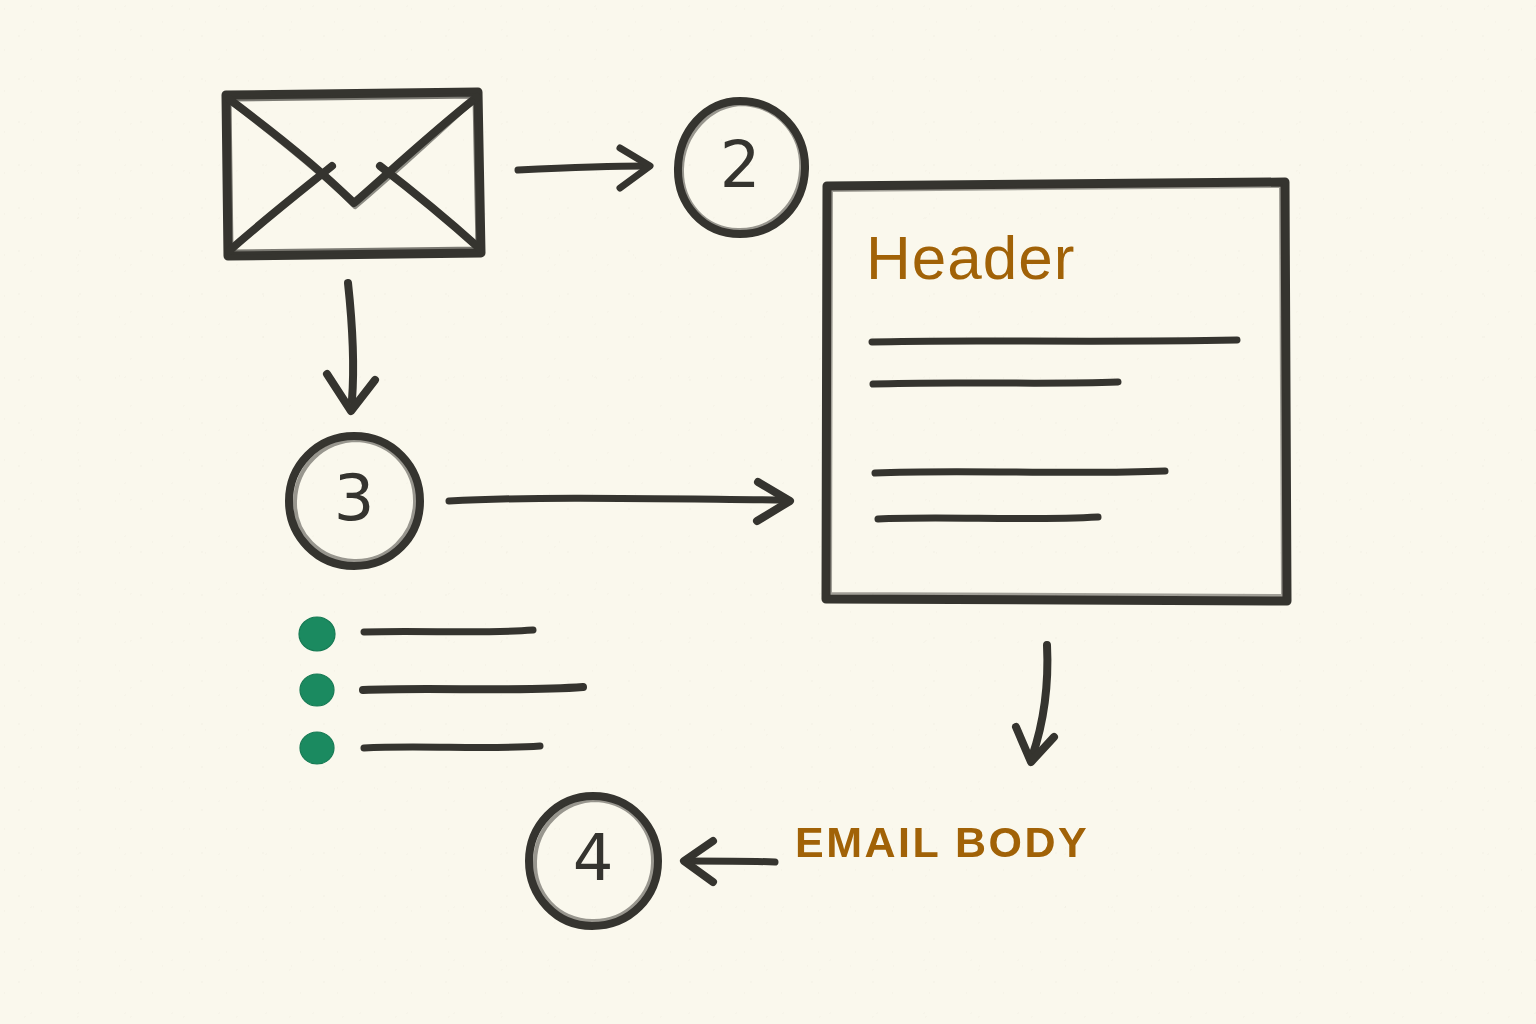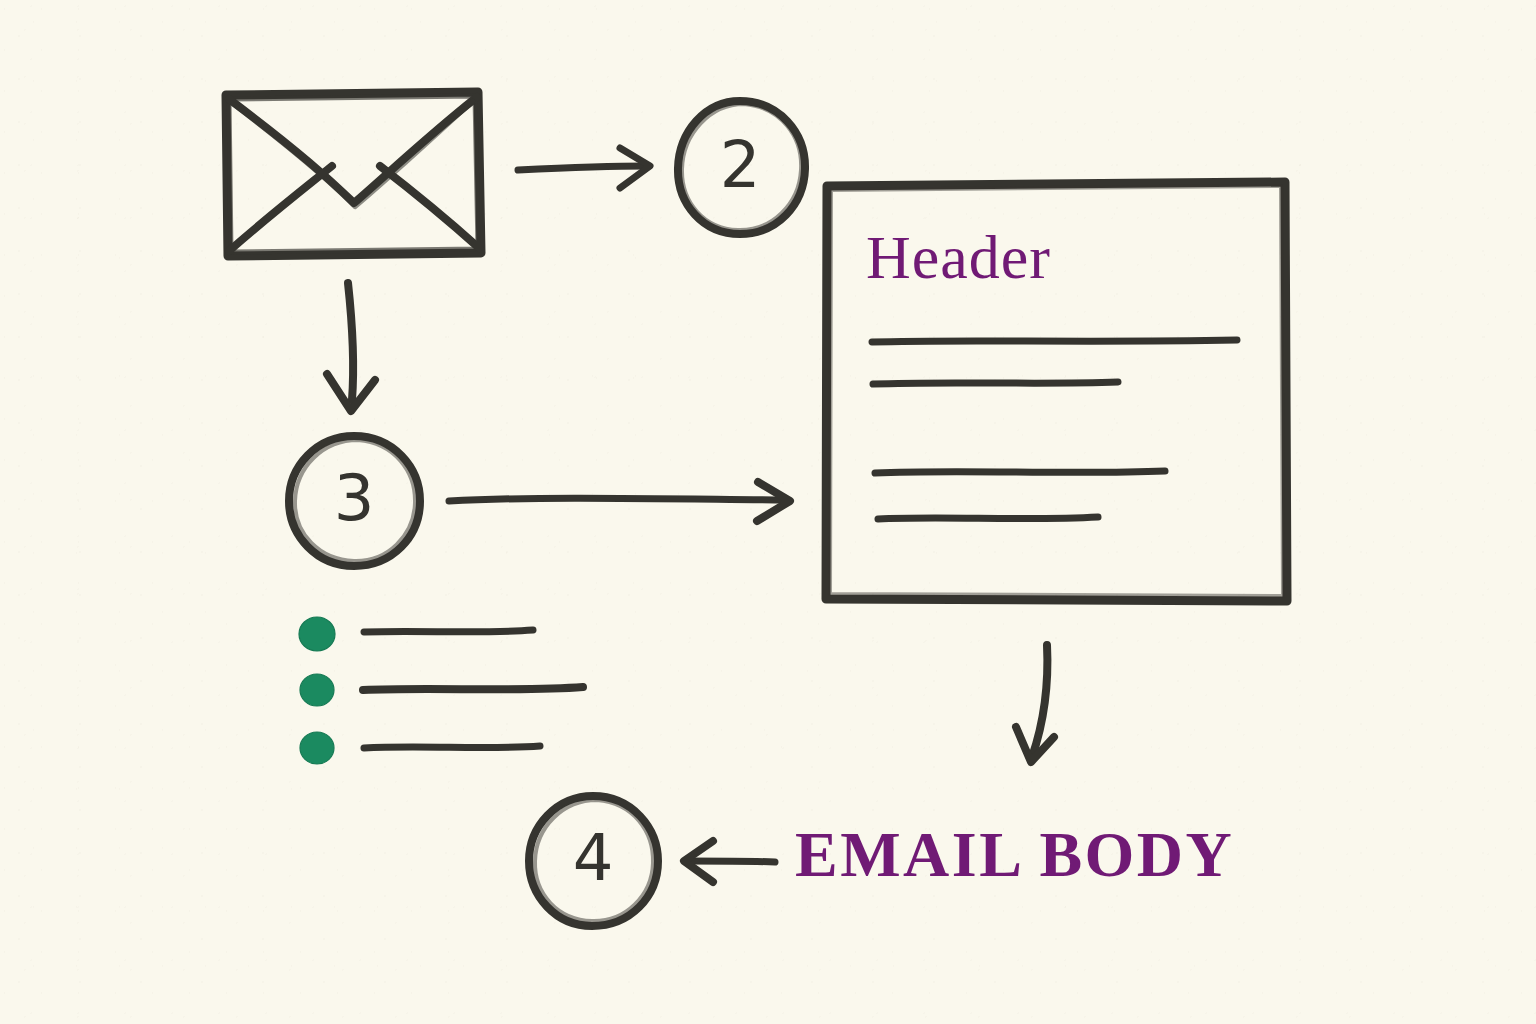--- a/index.html
+++ b/index.html
@@ -34,35 +34,35 @@
     left: 0; top: 0;
     width: 1536px;
     height: 1024px;
   }
   .ink { stroke: #35342f; fill: none; stroke-linecap: round; stroke-linejoin: round; }
   .dot { fill: #1b8a60; stroke: #167a54; stroke-width: 1.2; }
 
   
   .label {
     position: absolute;
-    color: #701a75;
+    color: #a16207;
     white-space: nowrap;
-    font-family: Liberation Serif, serif;
+    font-family: Liberation Sans, sans-serif;
   }
   #header-label {
     left: 866px;
     top: 222px;
     font-size: 62px;
     font-weight: 500;
     letter-spacing: 1px;
   }
   #email-body-label {
     left: 795px;
     top: 818px;
-    font-size: 64px;
+    font-size: 43px;
     font-weight: 700;
     letter-spacing: 2.5px;
   }
   .numeral {
     position: absolute;
     color: #35342f;
     font-size: 64px;
     font-weight: 500;
     text-align: center;
     font-family: "DejaVu Sans", sans-serif;

